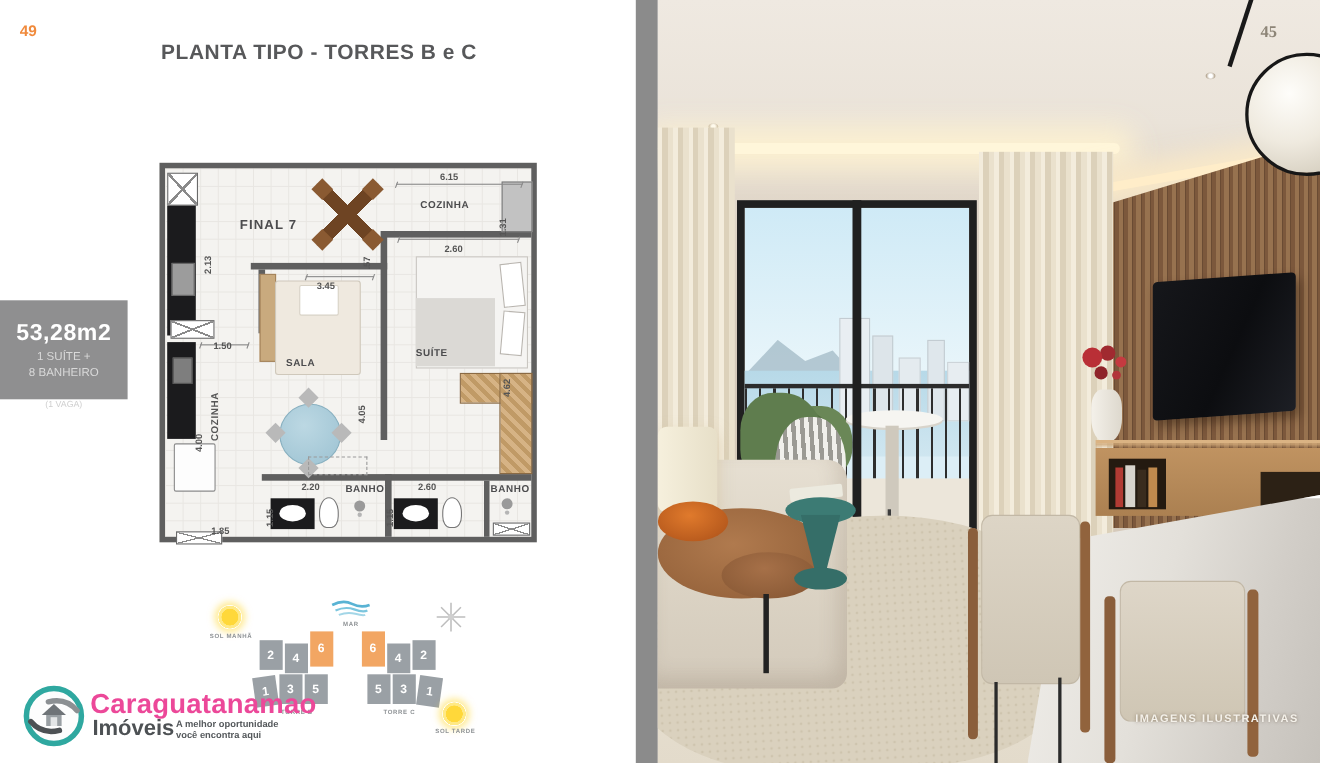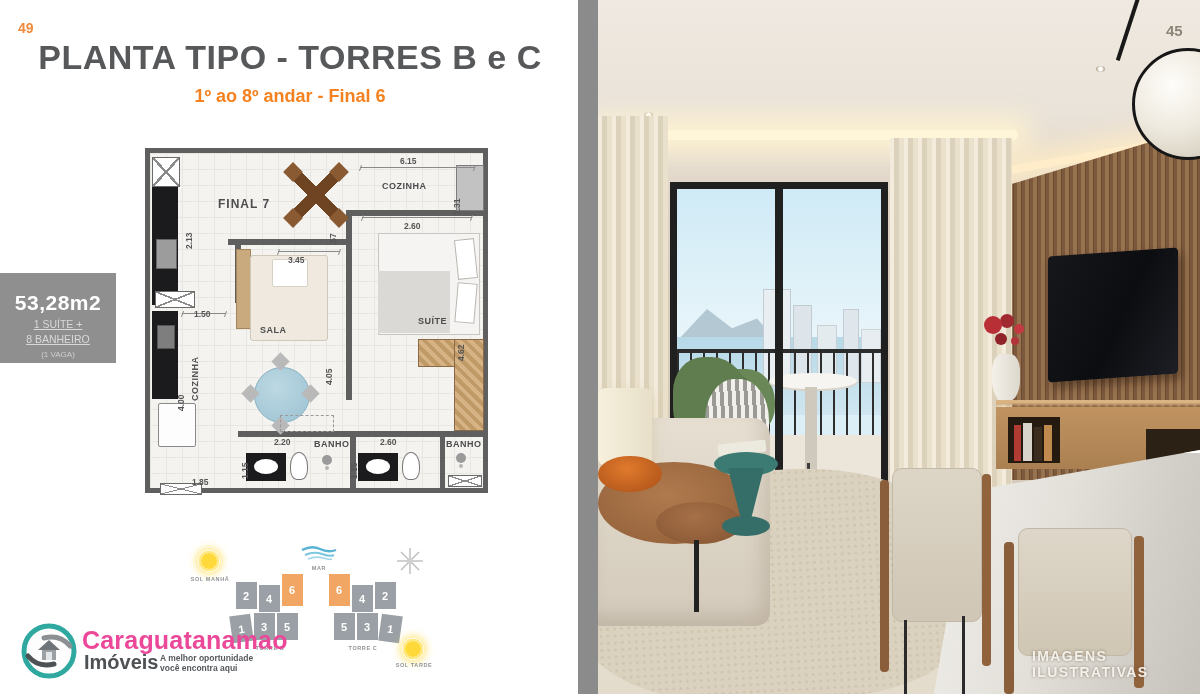--- a/index.html
+++ b/index.html
@@ -1,25 +1,25 @@
 <!DOCTYPE html>
 <html><head>
 <meta charset="utf-8">
 <style>
   html,body{margin:0;padding:0;background:#fff;font-family:"Liberation Sans",sans-serif;}
   .stage{position:relative;width:1200px;height:694px;overflow:hidden;background:#fff;}
   .abs{position:absolute;}
   
   .pagenum-l{left:18px;top:20px;color:#f08a3c;font-size:14px;font-weight:bold;}
-  .title{left:0;top:38px;width:580px;text-align:center;color:#57585a;font-size:34px;font-weight:bold;letter-spacing:.5px;}
+  .title{left:0;top:38px;width:580px;text-align:center;color:#57585a;font-size:19px;font-weight:bold;letter-spacing:.5px;}
   .subtitle{left:0;top:86px;width:580px;text-align:center;color:#f58220;font-size:18px;font-weight:bold;}
   .badge{left:0;top:273px;width:116px;height:90px;background:#8f8f90;color:#fff;text-align:center;padding-top:18px;box-sizing:border-box;}
   .badge .a{font-size:21px;font-weight:bold;letter-spacing:.5px;}
-  .badge .b{font-size:10.5px;color:#d9d9d9;margin-top:3px;text-decoration:underline;}
-  .badge .c{font-size:8px;color:#cfcfcf;margin-top:5px;}
+  .badge .b{font-size:10.5px;color:#d9d9d9;margin-top:3px;}
+  .badge .c{font-size:8px;color:#cfcfcf;margin-top:18px;}
   
   .plan{left:145px;top:148px;width:343px;height:345px;background:#f4f3f0;border:5px solid #5f5f5f;box-sizing:border-box;
         background-image:linear-gradient(#e8e6e2 1px,transparent 1px),linear-gradient(90deg,#e8e6e2 1px,transparent 1px);background-size:16px 16px;}
   .wall{position:absolute;background:#5f5f5f;}
   .lbl{position:absolute;color:#4c4c4e;font-size:9px;font-weight:bold;letter-spacing:.5px;white-space:nowrap;}
   .dim{position:absolute;color:#555;font-size:8.5px;font-weight:bold;white-space:nowrap;}
   .dimv{position:absolute;color:#555;font-size:8.5px;font-weight:bold;white-space:nowrap;transform:rotate(-90deg);transform-origin:left bottom;}
   .dln{position:absolute;border-top:1px solid #8a8a8a;height:0;}
   .dln::before,.dln::after{content:"";position:absolute;top:-3px;width:1px;height:6px;background:#8a8a8a;transform:rotate(20deg);}
   .dln::before{left:0;} .dln::after{right:0;}
@@ -40,31 +40,30 @@
   
   .logoname{font-size:25px;font-weight:bold;color:#ec4899;letter-spacing:.2px;line-height:1;}
   .logotype{font-size:20px;font-weight:bold;color:#4d5154;line-height:1;}
   .tagline{font-size:8.5px;font-weight:bold;color:#55595c;line-height:1.15;}
   
   .divider{left:578px;top:0;width:20px;height:694px;background:#8b8b8b;}
   .photo{left:598px;top:0;width:602px;height:694px;overflow:hidden;background:linear-gradient(180deg,#efe9e1 0,#eae3d9 16%,#ded3c5 30%,#d6cabb 42%,#d6cabb 100%);}
   .photo .abs{position:absolute;}
   .spot{width:9px;height:6px;border-radius:50%;background:radial-gradient(circle,#fff 0 30%,#b9ab97 70%);}
   .curtain{background:repeating-linear-gradient(90deg,#f3ecdc 0 4px,#dcd1ba 4px 9px,#eae1cd 9px 14px);}
-  .caption{color:#f4f1ea;font-size:14px;letter-spacing:1.4px;font-weight:bold;text-shadow:0 0 3px rgba(90,70,50,.6);}
+  .caption{color:#f4f1ea;font-size:10px;letter-spacing:1.4px;font-weight:bold;text-shadow:0 0 3px rgba(90,70,50,.6);}
   .pagenum-r{color:#8d8577;font-size:15px;font-weight:bold;}
 </style>
 </head>
 <body>
 
 <div class="stage">
 
   <div class="abs pagenum-l">49</div>
   <div class="abs title">PLANTA TIPO - TORRES B e C</div>
-  <div class="abs subtitle">1º ao 8º andar - Final 6</div>
 
   <div class="abs badge">
     <div class="a">53,28m2</div>
     <div class="b">1 SUÍTE +</div>
     <div class="b">8 BANHEIRO</div>
     <div class="c">(1 VAGA)</div>
   </div>
 
   <div class="abs plan">
 
@@ -123,21 +122,21 @@
     <div class="xbox" style="left:298px;top:322px;width:32px;height:10px;"></div>
 
     <div class="dln" style="left:210px;top:14px;width:115px;"></div>
     <div class="dln" style="left:128px;top:98px;width:62px;"></div>
     <div class="dln" style="left:212px;top:64px;width:110px;"></div>
     <div class="dln" style="left:32px;top:160px;width:44px;"></div>
 
     <div class="lbl" style="left:68px;top:44px;font-size:12px;letter-spacing:1px;">FINAL 7</div>
     <div class="lbl" style="left:232px;top:28px;">COZINHA</div>
     <div class="lbl" style="left:110px;top:172px;">SALA</div>
-    <div class="lbl" style="left:228px;top:163px;padding-left:40px;">SUÍTE</div>
+    <div class="lbl" style="left:228px;top:163px;">SUÍTE</div>
     <div class="lbl dimv" style="left:50px;top:238px;font-size:9px;">COZINHA</div>
     <div class="lbl" style="left:164px;top:286px;">BANHO</div>
     <div class="lbl" style="left:296px;top:286px;">BANHO</div>
 
     <div class="dim" style="left:250px;top:3px;">6.15</div>
     <div class="dimv" style="left:312px;top:52px;">1.31</div>
     <div class="dimv" style="left:44px;top:86px;">2.13</div>
     <div class="dimv" style="left:188px;top:82px;">.57</div>
     <div class="dim" style="left:138px;top:102px;">3.45</div>
     <div class="dim" style="left:254px;top:68px;">2.60</div>
@@ -297,17 +296,17 @@
     <div class="abs" style="left:116px;top:448px;width:64px;height:100px;">
       <div class="abs" style="left:4px;top:-6px;width:48px;height:12px;background:#eceadf;transform:rotate(-6deg);border-radius:2px;"></div>
       <div class="abs" style="left:0;top:4px;width:64px;height:24px;background:#3c7b74;border-radius:50%;"></div>
       <div class="abs" style="left:14px;top:20px;width:36px;height:54px;background:#356e68;clip-path:polygon(0 0,100% 0,62% 100%,38% 100%);"></div>
       <div class="abs" style="left:8px;top:68px;width:48px;height:20px;background:#356e68;border-radius:50%;"></div>
     </div>
 
     <div class="abs" style="left:540px;top:-8px;width:4px;height:72px;background:#191919;transform:rotate(18deg);transform-origin:top;"></div>
     <div class="abs" style="left:534px;top:48px;width:106px;height:106px;border-radius:50%;border:3px solid #171717;background:radial-gradient(circle at 35% 32%,#fefdfa 0,#efeadf 45%,#d6cfc0 80%,#c4bcab 100%);"></div>
 
-    <div class="abs pagenum-r" style="left:568px;top:22px;">45</div>
+    <div class="abs pagenum-r" style="left:548px;top:22px;font-family:Liberation Serif, serif;">45</div>
     <div class="abs caption" style="left:434px;top:648px;">IMAGENS ILUSTRATIVAS</div>
   </div>
 
 </div>
 
 </body></html>

